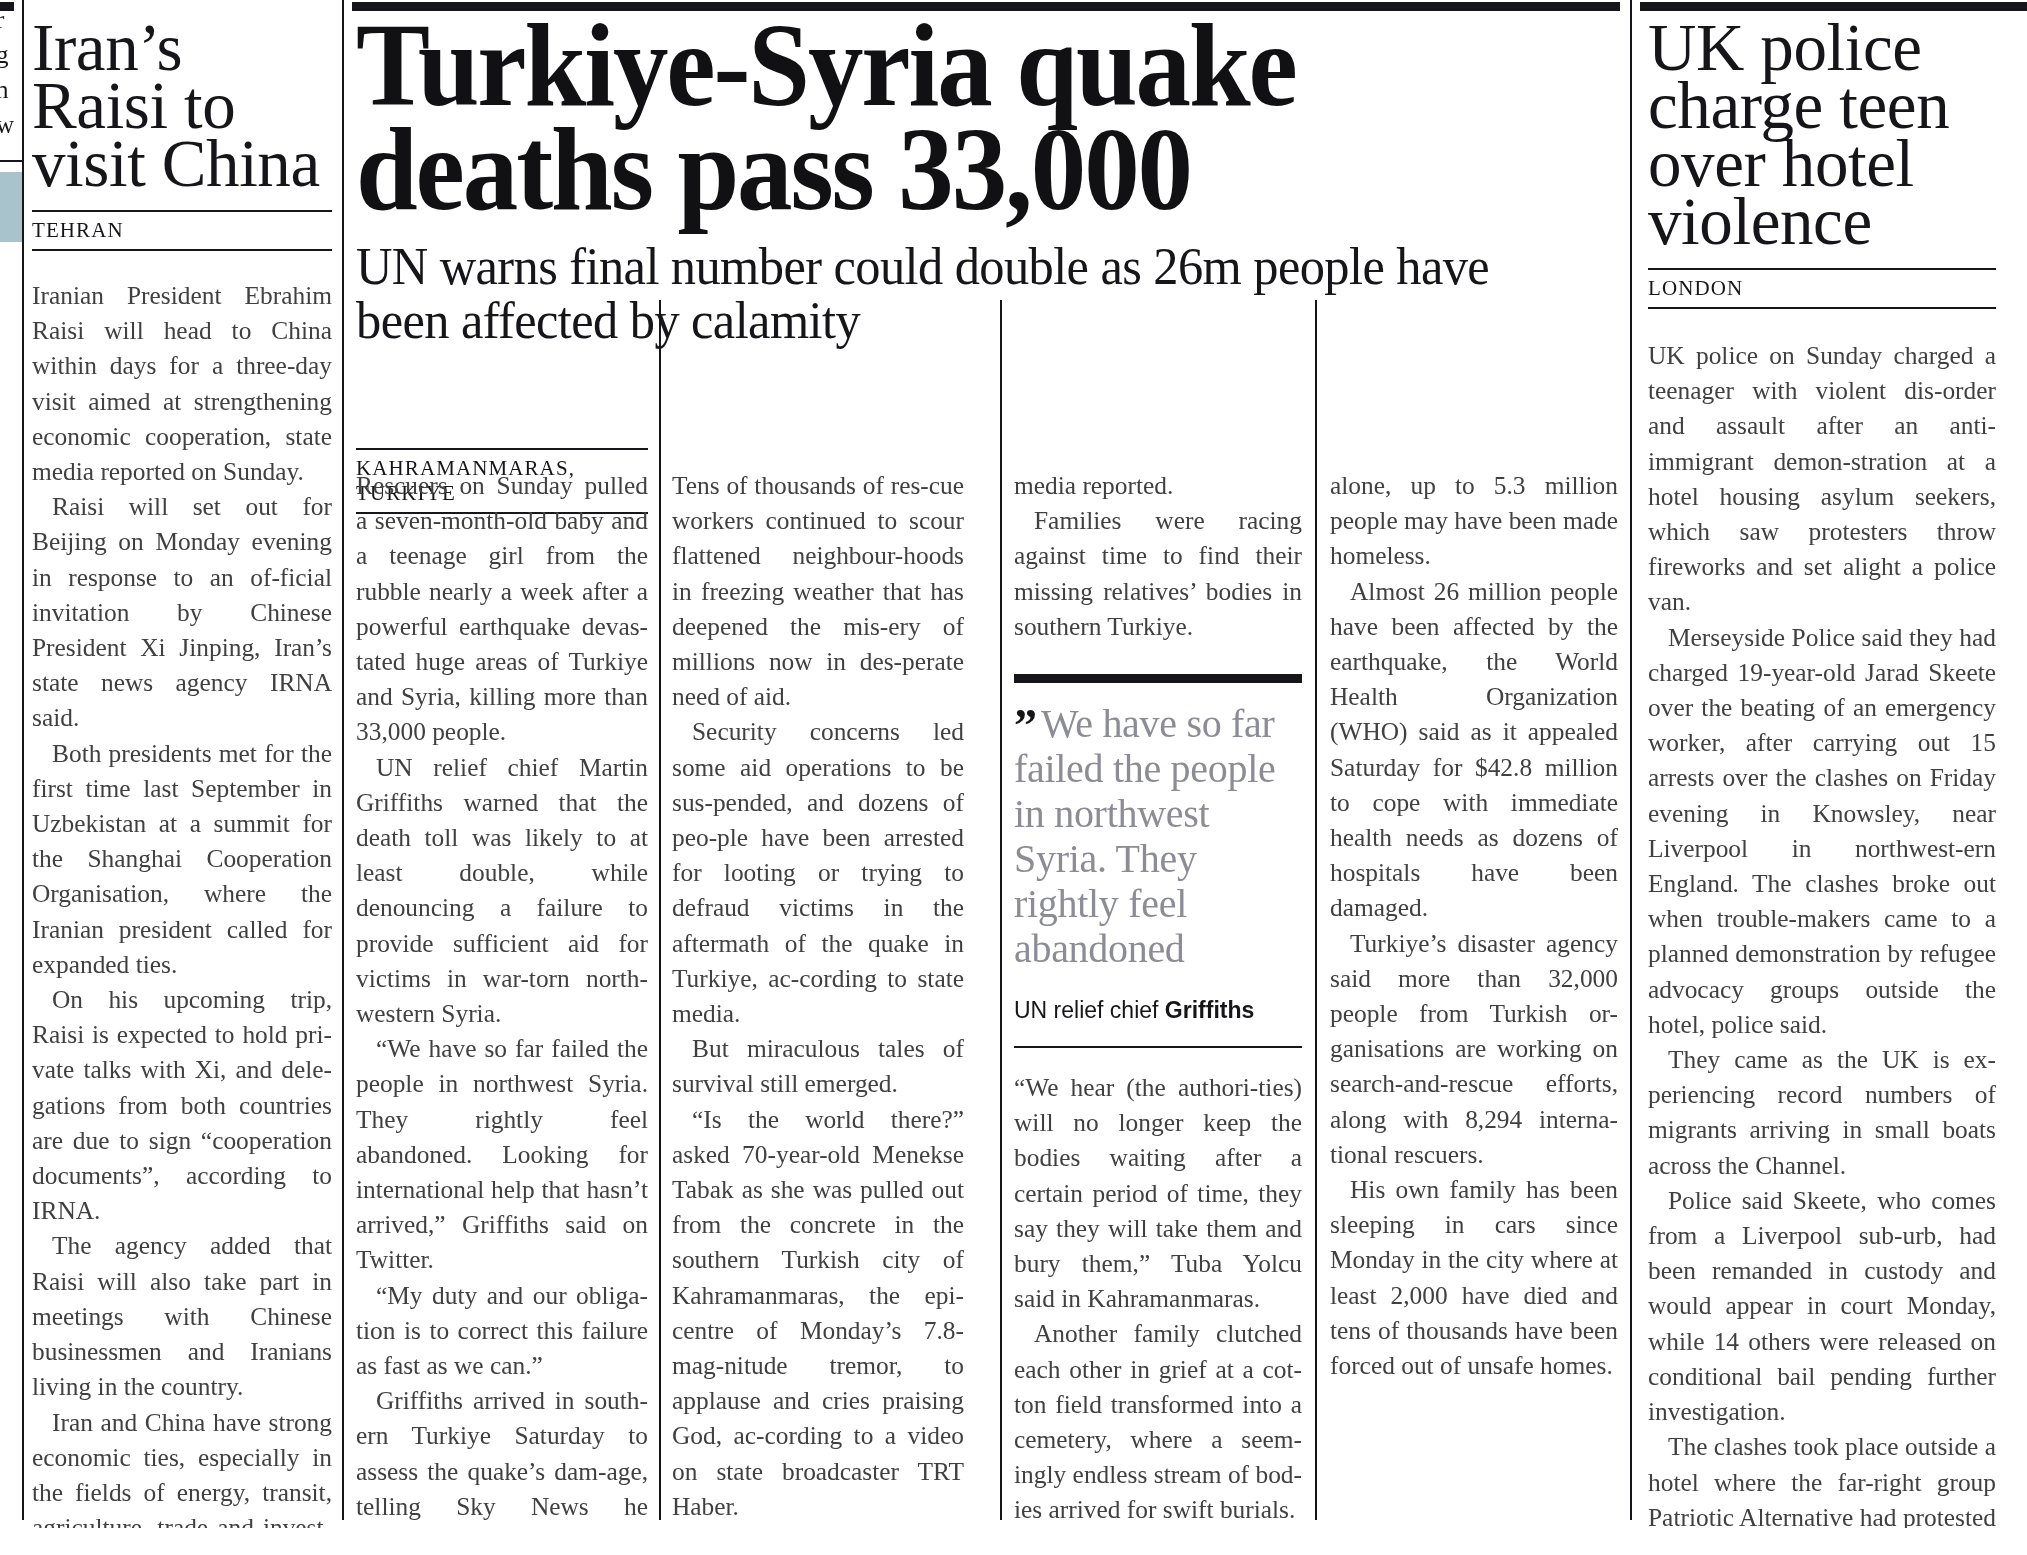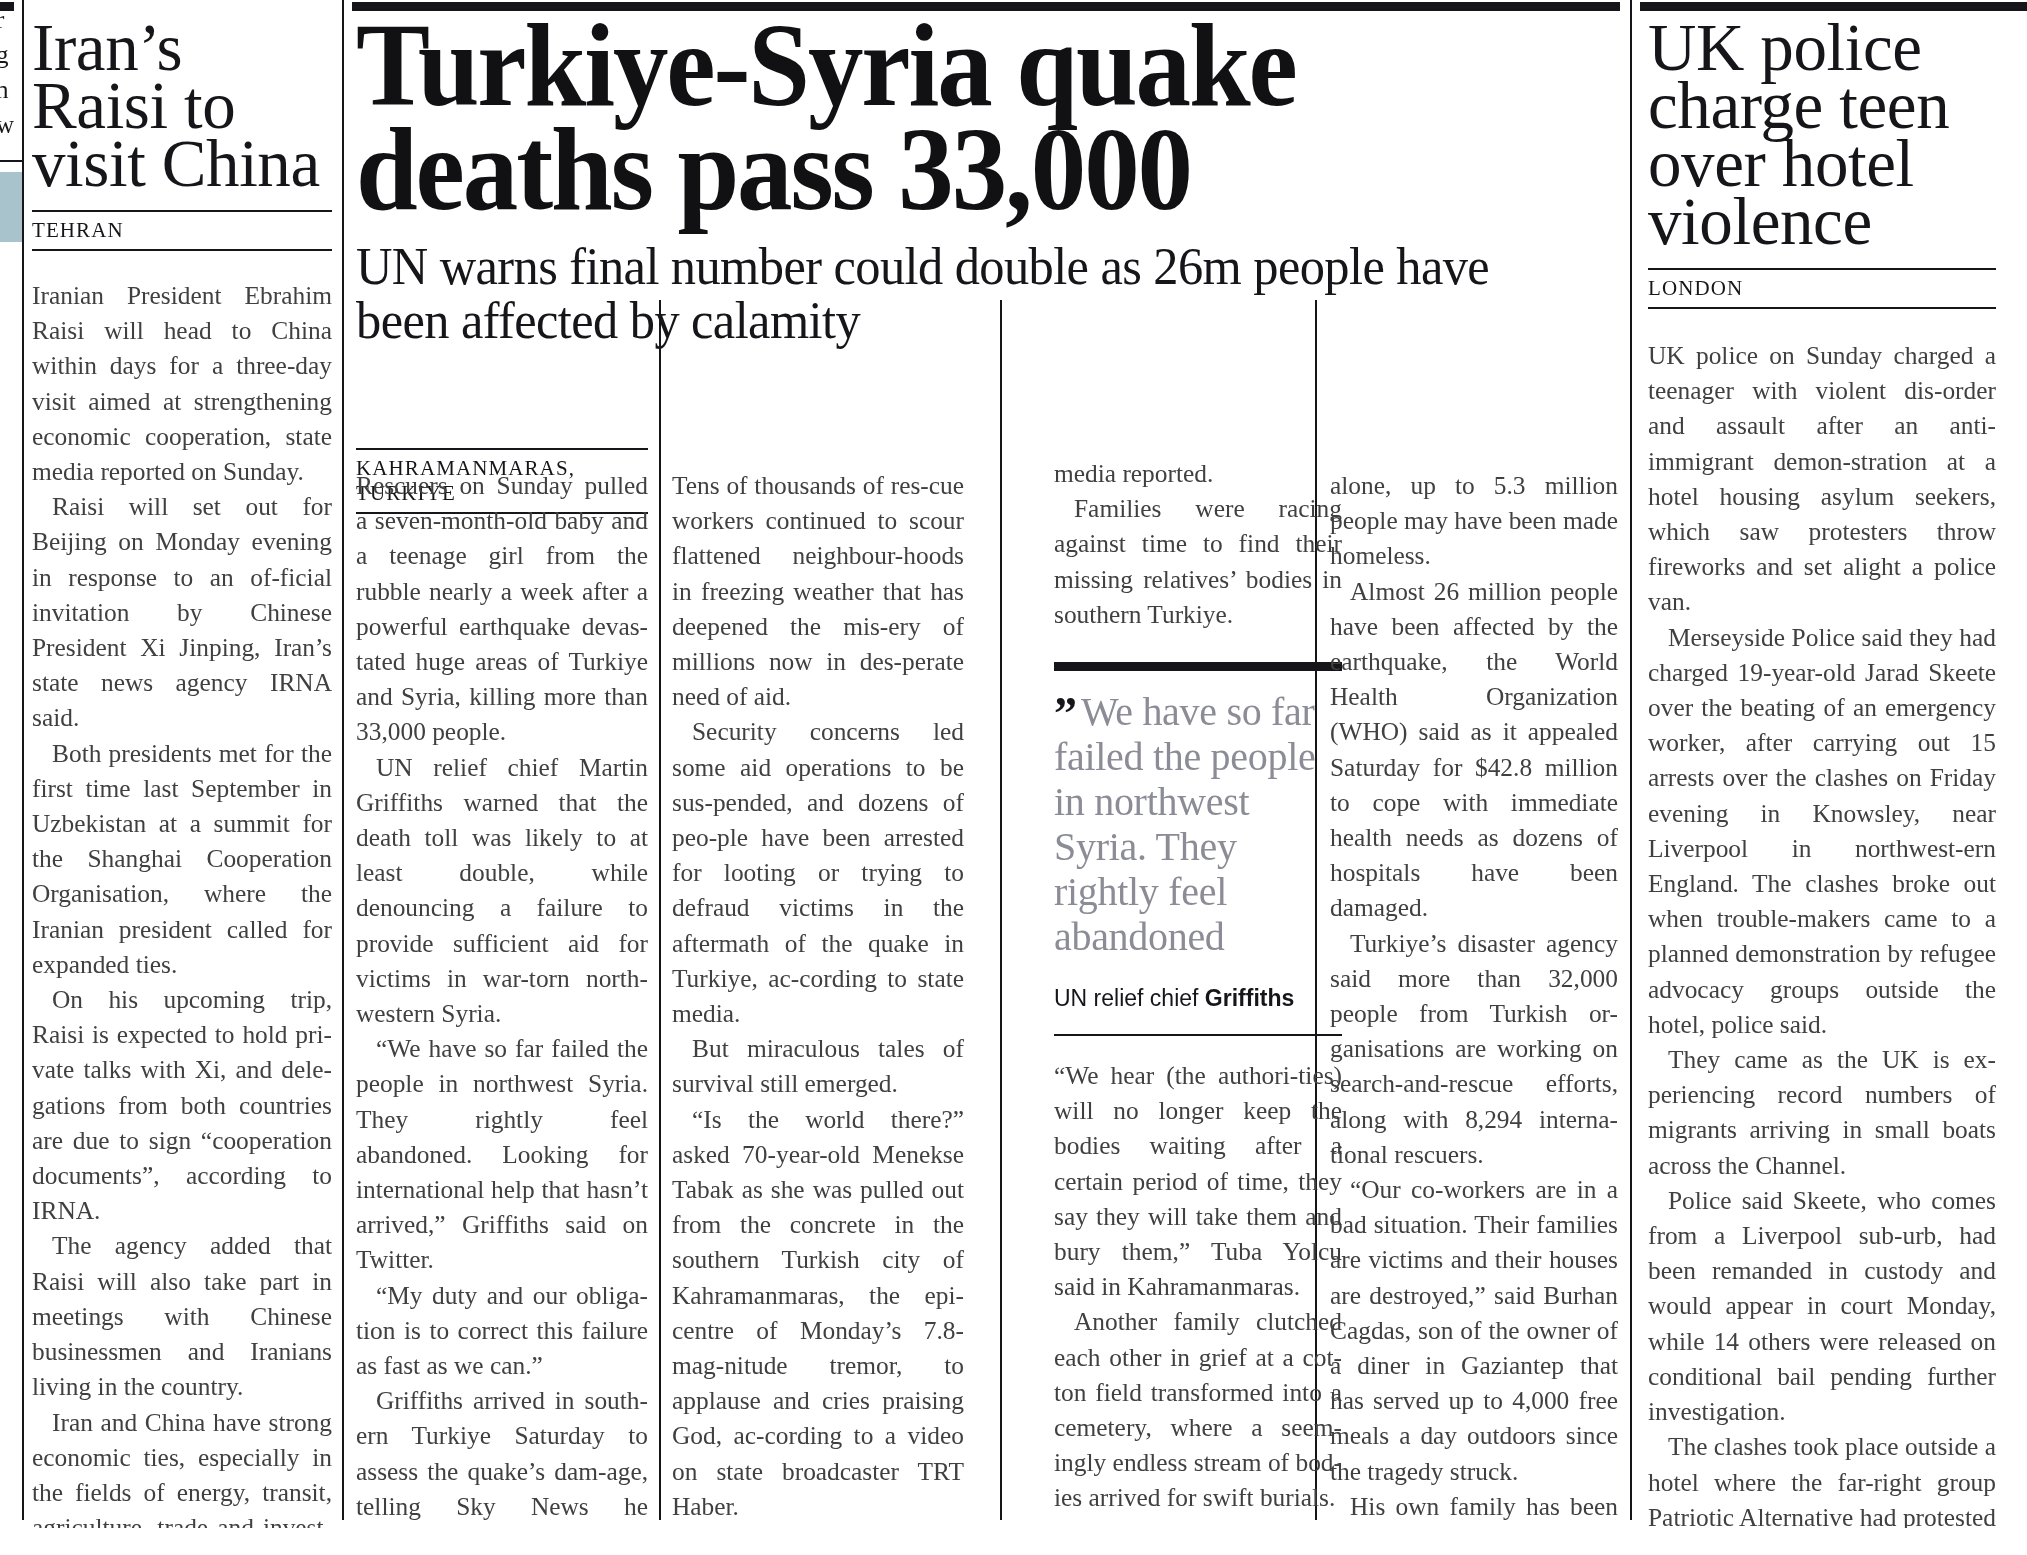--- a/index.html
+++ b/index.html
@@ -180,21 +180,21 @@
   </div>
 
   <div class="col body-text" style="left:672px;top:468px;width:292px;height:1060px;overflow:hidden;">
     <p class="first">Tens of thousands of res-cue workers continued to scour flattened neighbour-hoods in freezing weather that has deepened the mis-ery of millions now in des-perate need of aid.</p>
     <p>Security concerns led some aid operations to be sus-pended, and dozens of peo-ple have been arrested for looting or trying to defraud victims in the aftermath of the quake in Turkiye, ac-cording to state media.</p>
     <p>But miraculous tales of survival still emerged.</p>
     <p>“Is the world there?” asked 70-year-old Menekse Tabak as she was pulled out from the concrete in the southern Turkish city of Kahramanmaras, the epi-centre of Monday’s 7.8-mag-nitude tremor, to applause and cries praising God, ac-cording to a video on state broadcaster TRT Haber.</p>
     <p>A seven-month-old baby named Hamza was rescued in southern Hatay prov-ince more than 140 hours after the quake, while Esma Sultan, 13, was also saved in Gaziantep, state</p>
   </div>
 
-  <div class="col" style="left:1014px;top:456px;width:288px;height:1060px;overflow:hidden;margin-left:40px;">
+  <div class="col" style="left:1014px;top:468px;width:288px;height:1060px;overflow:hidden;">
     <div class="body-text">
       <p class="first">media reported.</p>
       <p>Families were racing against time to find their missing relatives’ bodies in southern Turkiye.</p>
     </div>
 
     <div style="margin-top:30px;">
       <div class="pq-rule"></div>
       <p class="pullquote"><span class="pq-mark">”</span><span>We have so far failed the people in northwest Syria. They rightly feel abandoned</span></p>
       <div class="pq-attrib"><span>UN relief chief </span><b>Griffiths</b></div>
       <div class="pq-botline"></div>
@@ -204,21 +204,20 @@
       <p class="first">“We hear (the authori-ties) will no longer keep the bodies waiting after a certain period of time, they say they will take them and bury them,” Tuba Yolcu said in Kahramanmaras.</p>
       <p>Another family clutched each other in grief at a cot-ton field transformed into a cemetery, where a seem-ingly endless stream of bod-ies arrived for swift burials.</p>
       <p>The United Nations has warned that at least 870,000 people urgently need hot meals across Turkiye and Syria. In Syria</p>
     </div>
   </div>
 
   <div class="col body-text" style="left:1330px;top:468px;width:288px;height:1060px;overflow:hidden;">
     <p class="first">alone, up to 5.3 million people may have been made homeless.</p>
     <p>Almost 26 million people have been affected by the earthquake, the World Health Organization (WHO) said as it appealed Saturday for $42.8 million to cope with immediate health needs as dozens of hospitals have been damaged.</p>
     <p>Turkiye’s disaster agency said more than 32,000 people from Turkish or-ganisations are working on search-and-rescue efforts, along with 8,294 interna-tional rescuers.</p>
-    <p>“Our co-workers are in a bad situation. Their families are victims and their houses are destroyed,” said Burhan Cagdas, son of the owner of a diner in Gaziantep that has served up to 4,000 free meals a day outdoors since the tragedy struck.</p>
     <p><span>His own family has been sleeping in cars since Monday in the city where at least 2,000 have died and tens of thousands have been forced out of unsafe homes.</span> </p>
   </div>
 
   <div class="col" style="left:1648px;top:18px;width:348px;">
     <h2 class="side-head">UK police charge teen over hotel violence</h2>
     <div class="hairline" style="margin-top:18px;"></div>
     <div class="dateline">LONDON</div>
     <div class="hairline"></div>
   </div>
 

